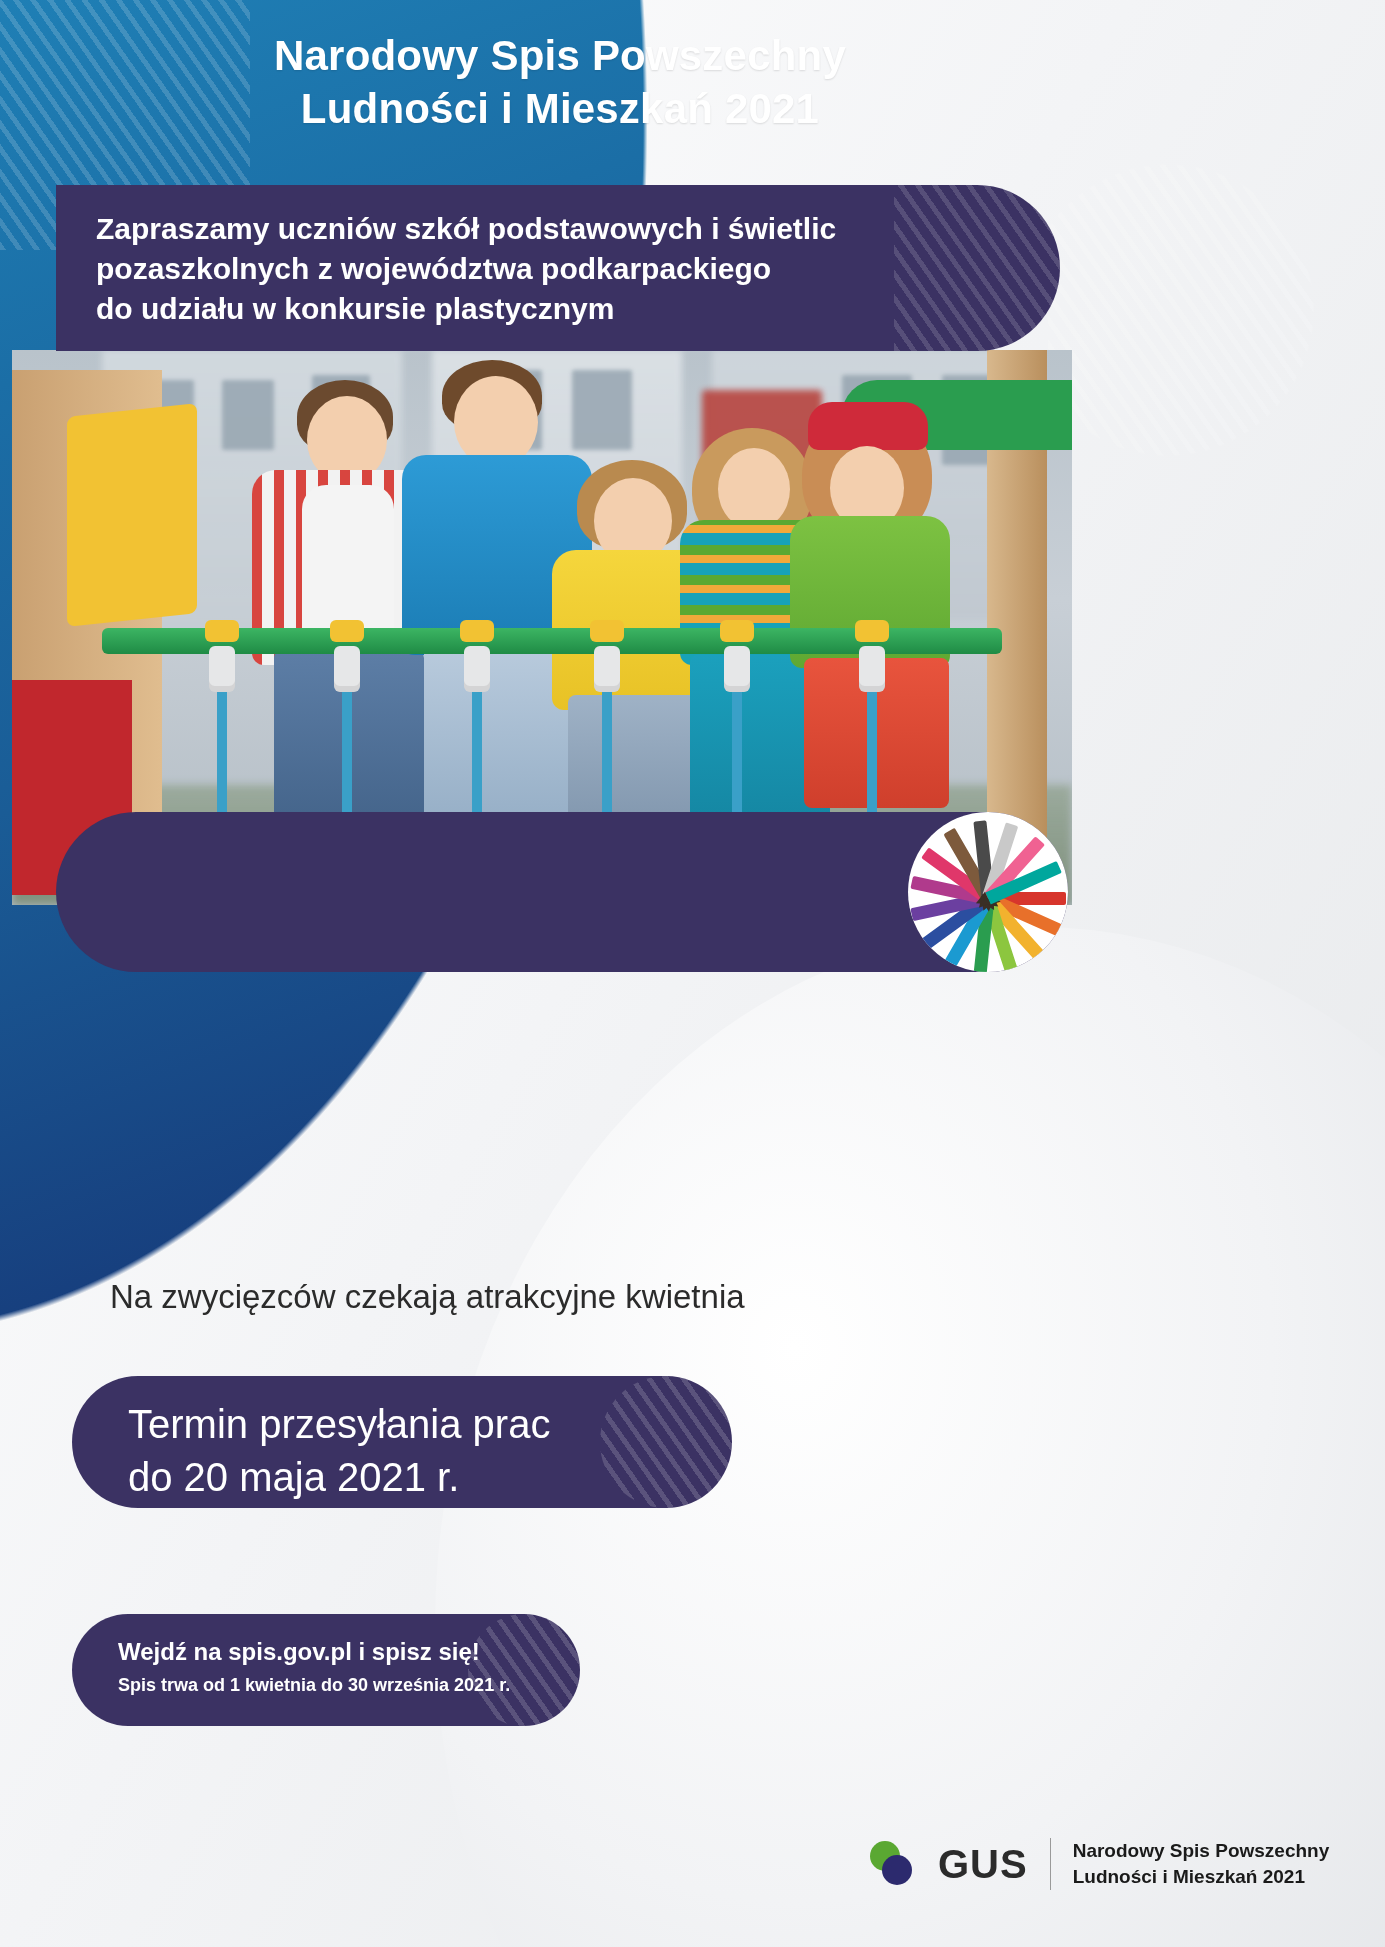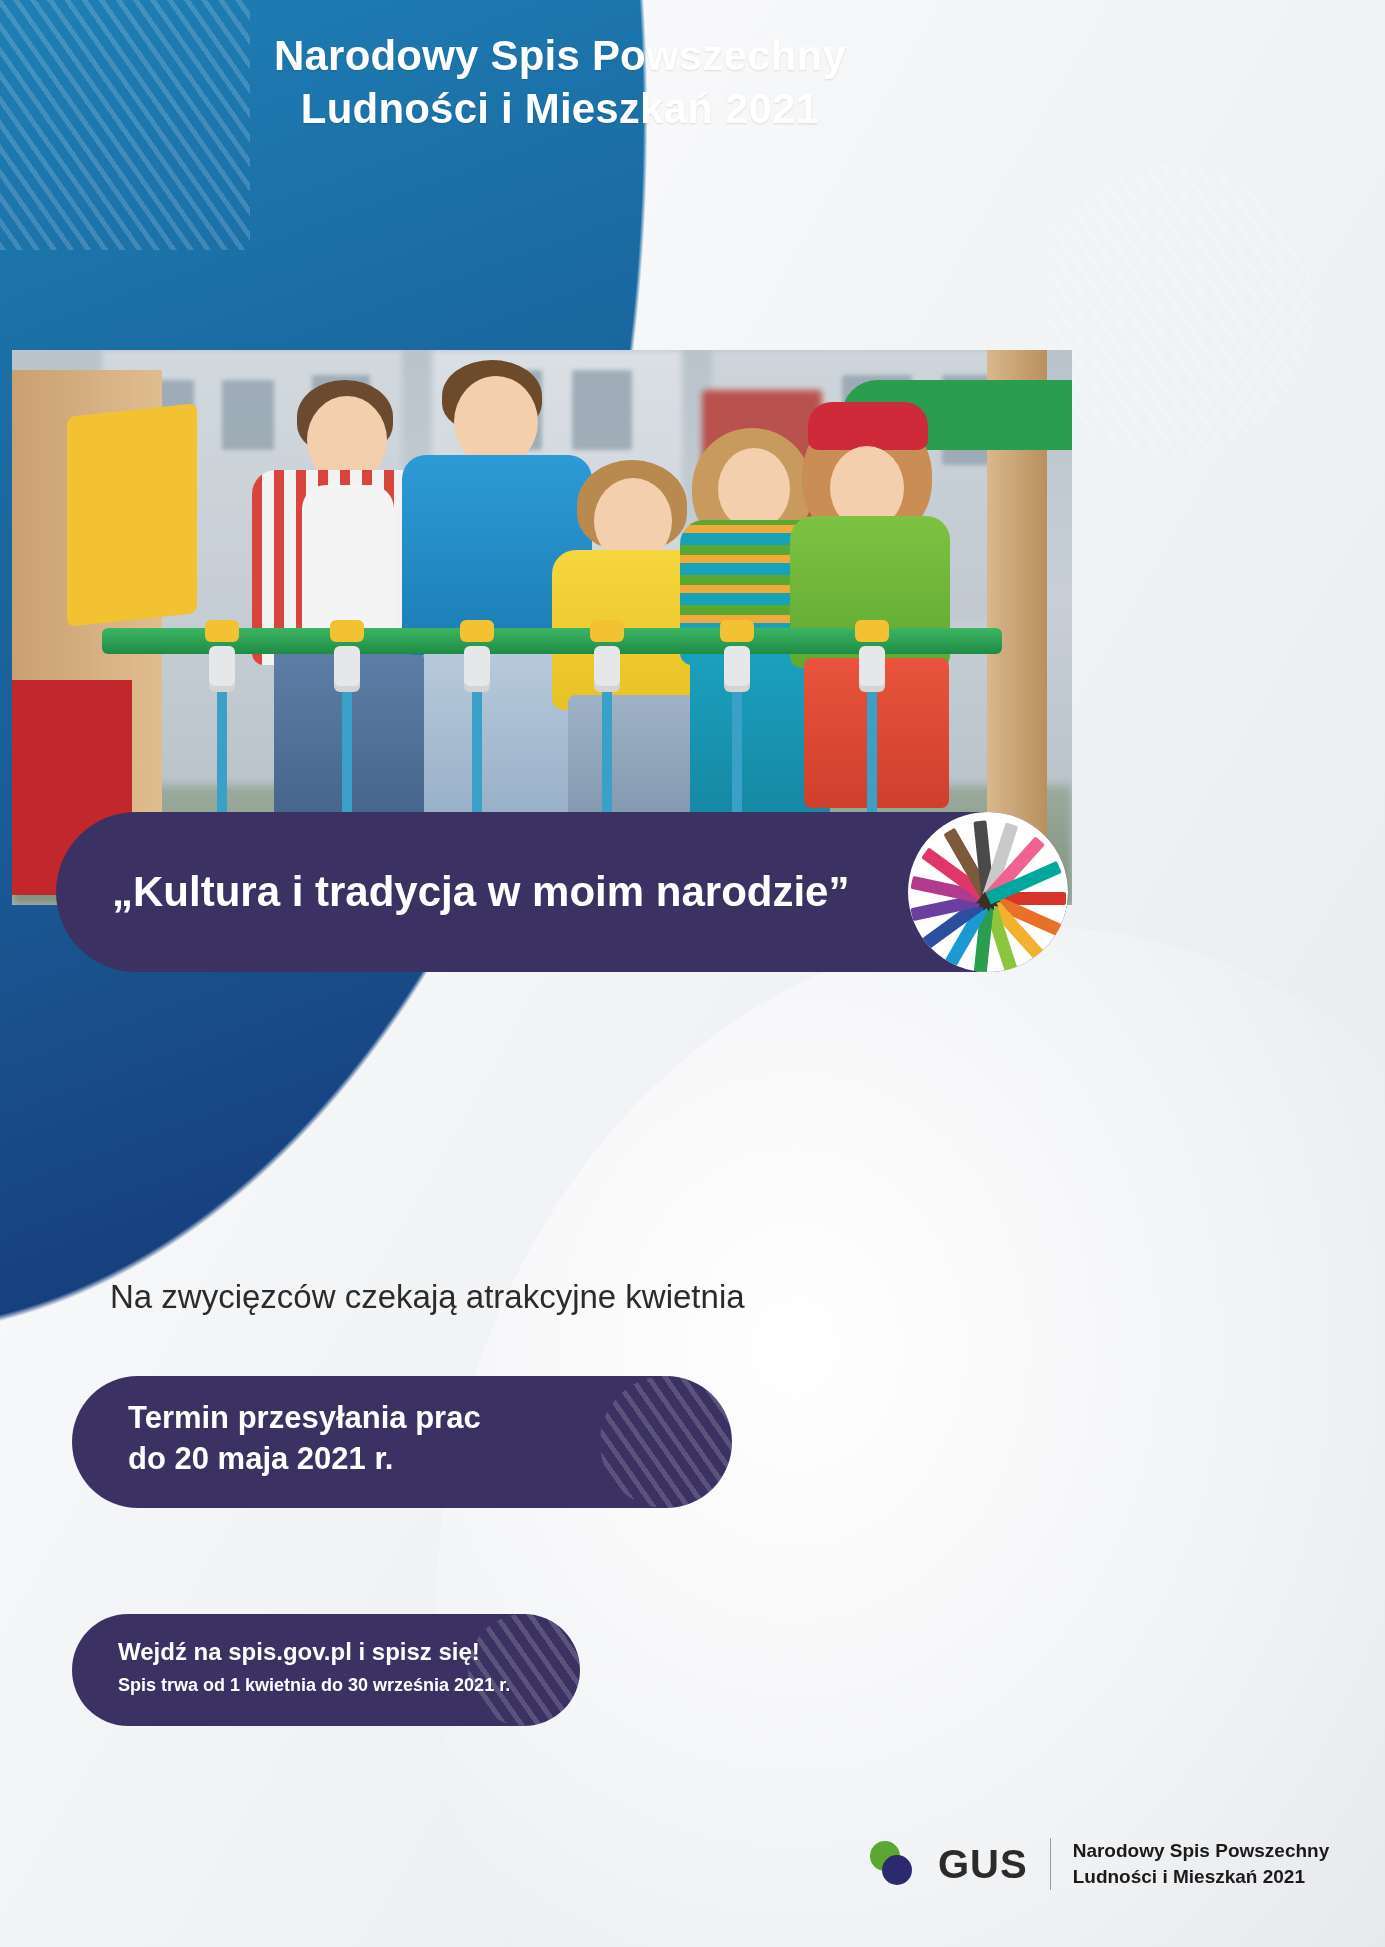--- a/index.html
+++ b/index.html
@@ -224,22 +224,22 @@
   .banner-deadline {
     left: 72px;
     top: 1376px;
     width: 660px;
     height: 132px;
     border-radius: 66px;
     background: #3b3263;
     padding: 22px 0 0 56px;
   }
   .banner-deadline .txt {
-    font-size: 31px;
-    font-weight: bold;
+    font-size: 40px;
+    font-weight: normal;
     line-height: 1.32;
     color: #ffffff;
   }
   .banner-deadline .hatch {
     position: absolute;
     right: 0;
     top: 0;
     width: 132px;
     height: 132px;
     border-radius: 66px;
@@ -420,23 +420,30 @@
     <div class="yellow-cap" style="left:708px;top:270px;"></div>
     <div class="yellow-cap" style="left:843px;top:270px;"></div>
     <div class="yellow-cap" style="left:190px;top:488px;"></div>
     <div class="yellow-cap" style="left:315px;top:488px;"></div>
     <div class="yellow-cap" style="left:445px;top:488px;"></div>
     <div class="yellow-cap" style="left:575px;top:488px;"></div>
     <div class="yellow-cap" style="left:705px;top:488px;"></div>
     <div class="yellow-cap" style="left:840px;top:488px;"></div>
   </div>
 
+  <div class="banner banner-intro">
+    <div class="txt">
+      <div>Zapraszamy uczniów szkół podstawowych i świetlic</div>
+      <div>pozaszkolnych  z województwa podkarpackiego</div>
+      <div>do udziału w konkursie plastycznym</div>
+    </div>
+    <div class="hatch"></div>
+  </div>
 
   <div class="banner banner-title">
-    <div class="txt">„Kultura i tradycja w moim narodzie”</div>
     <div class="pencil-circle">
       <div class="pencil" style="transform:rotate(0deg);background:#d7352c;"></div>
       <div class="pencil" style="transform:rotate(24deg);background:#e8702a;"></div>
       <div class="pencil" style="transform:rotate(48deg);background:#f2b22e;"></div>
       <div class="pencil" style="transform:rotate(72deg);background:#8cc63f;"></div>
       <div class="pencil" style="transform:rotate(96deg);background:#2a9d4f;"></div>
       <div class="pencil" style="transform:rotate(120deg);background:#1b9ad1;"></div>
       <div class="pencil" style="transform:rotate(144deg);background:#2b4ea0;"></div>
       <div class="pencil" style="transform:rotate(168deg);background:#6b3fa0;"></div>
       <div class="pencil" style="transform:rotate(192deg);background:#b03a8c;"></div>

